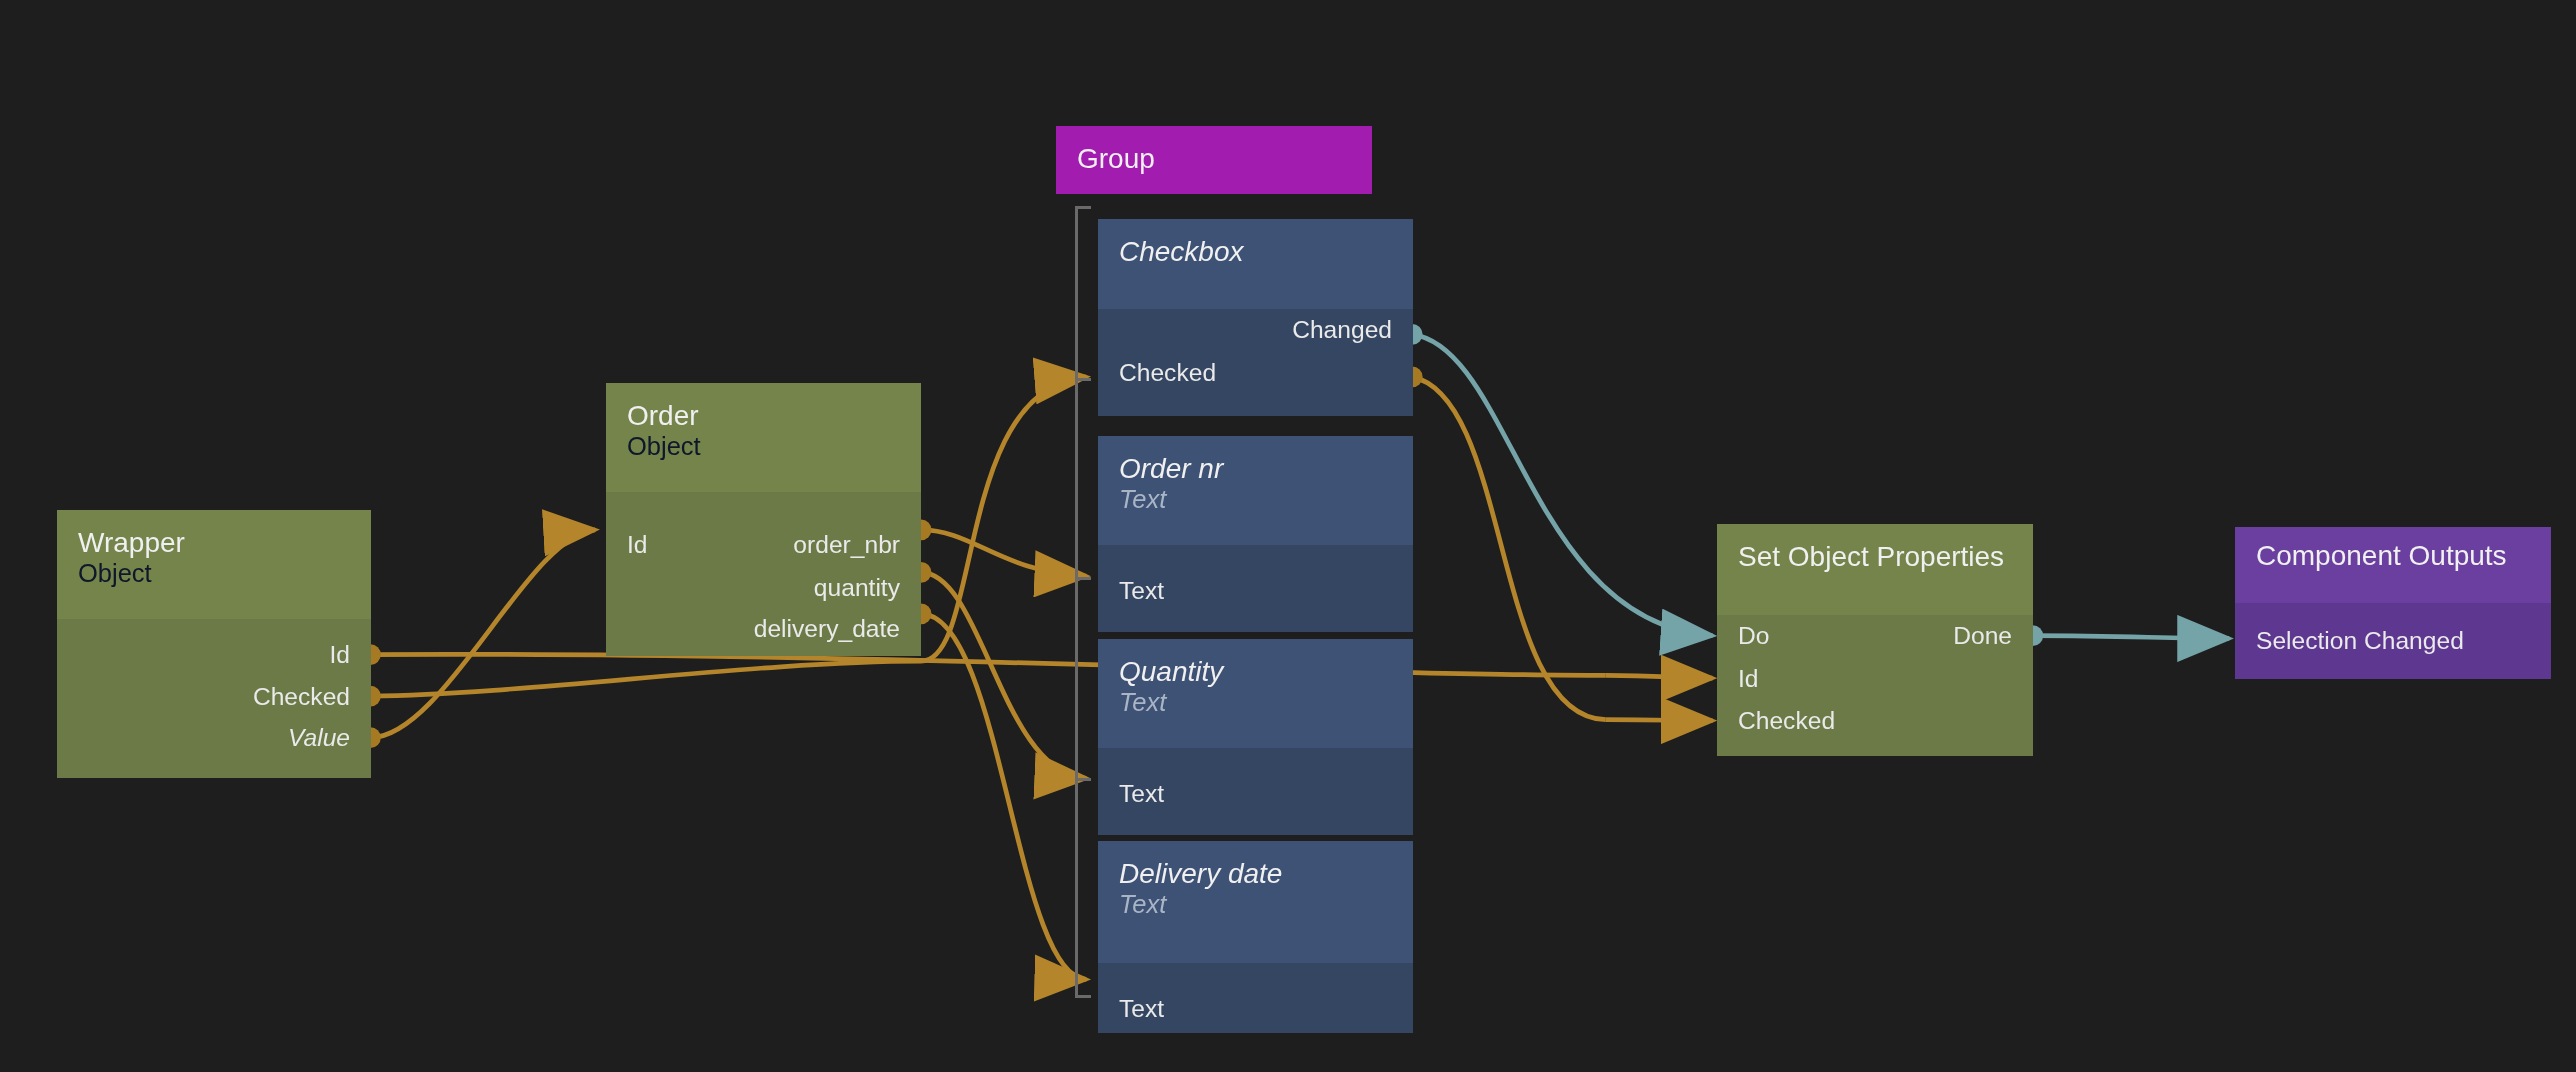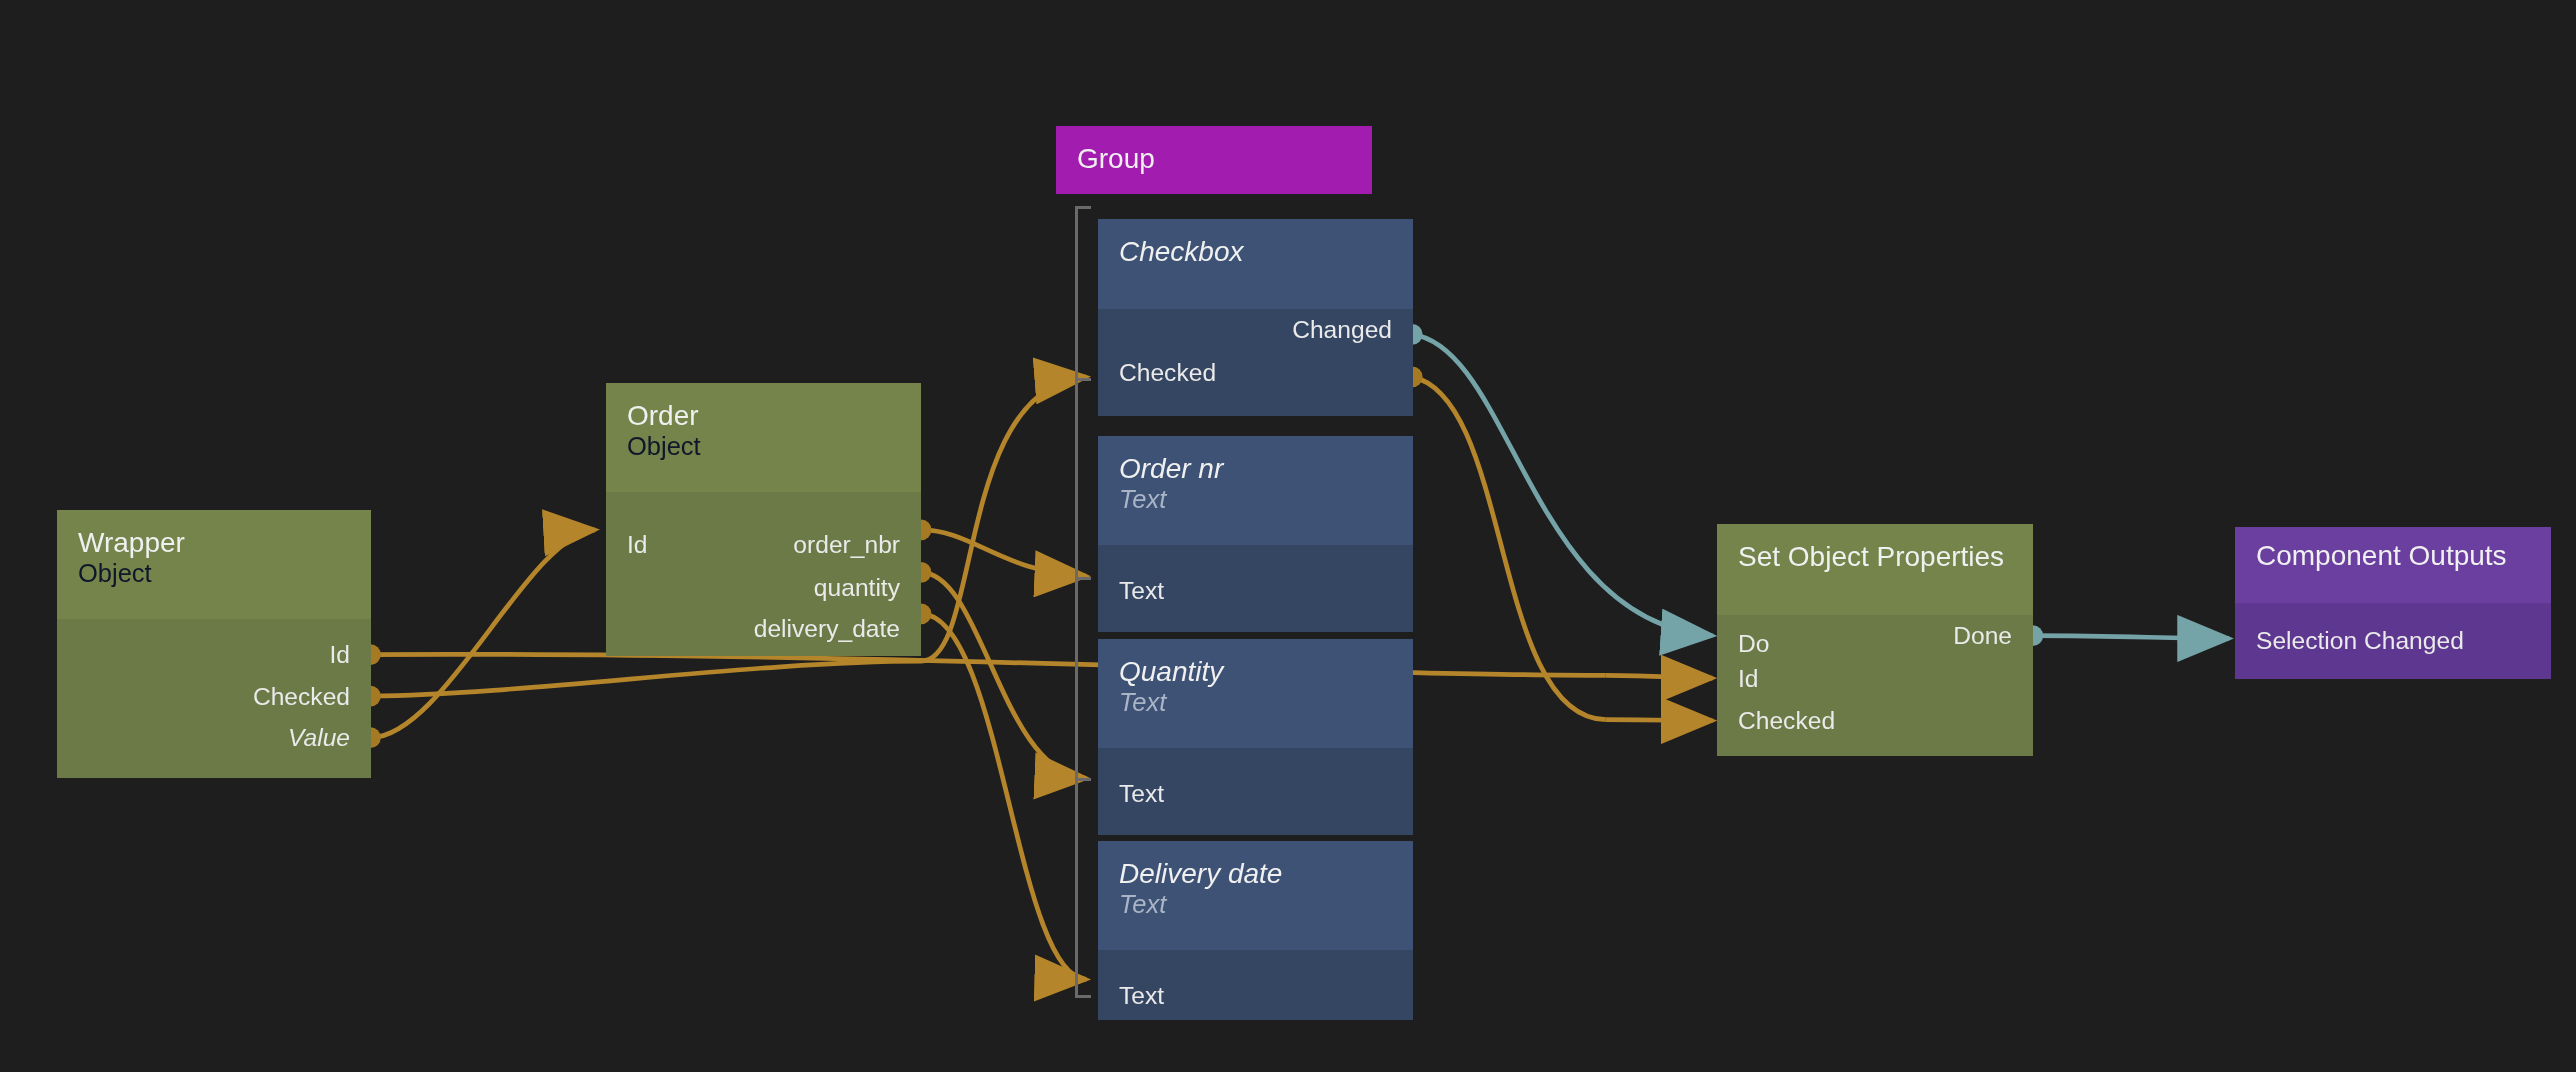--- a/index.html
+++ b/index.html
@@ -160,35 +160,35 @@
     <div class="hdr" style="height:109px;box-sizing:border-box;">
       <div class="ttl">Quantity</div>
       <div class="sub">Text</div>
     </div>
     <div class="body" style="height:87px;">
       <div class="port in" style="top:24.6px;">Text</div>
     </div>
   </div>
 
   <div class="node n-blue" style="left:1098px;top:841px;width:315px;height:179px;">
-    <div class="hdr" style="height:109px;box-sizing:border-box;">
+    <div class="hdr" style="height:122px;box-sizing:border-box;">
       <div class="ttl">Delivery date</div>
       <div class="sub">Text</div>
     </div>
     <div class="body" style="height:70px;">
       <div class="port in" style="top:24.6px;">Text</div>
     </div>
   </div>
 
   <div class="node n-green" style="left:1717px;top:524px;width:316px;height:231px;">
     <div class="hdr" style="height:91px;box-sizing:border-box;">
       <div class="ttl">Set Object Properties</div>
     </div>
     <div class="body" style="height:141px;">
-      <div class="port in" style="top:8px;">Do</div>
+      <div class="port in" style="top:0px;">Do</div>
       <div class="port out" style="top:0px;">Done</div>
       <div class="port in" style="top:43px;">Id</div>
       <div class="port in" style="top:85px;">Checked</div>
     </div>
   </div>
 
   <div class="node n-purple" style="left:2235px;top:527px;width:316px;height:151px;">
     <div class="hdr" style="height:76px;box-sizing:border-box;padding-top:13.2px;">
       <div class="ttl">Component Outputs</div>
     </div>

